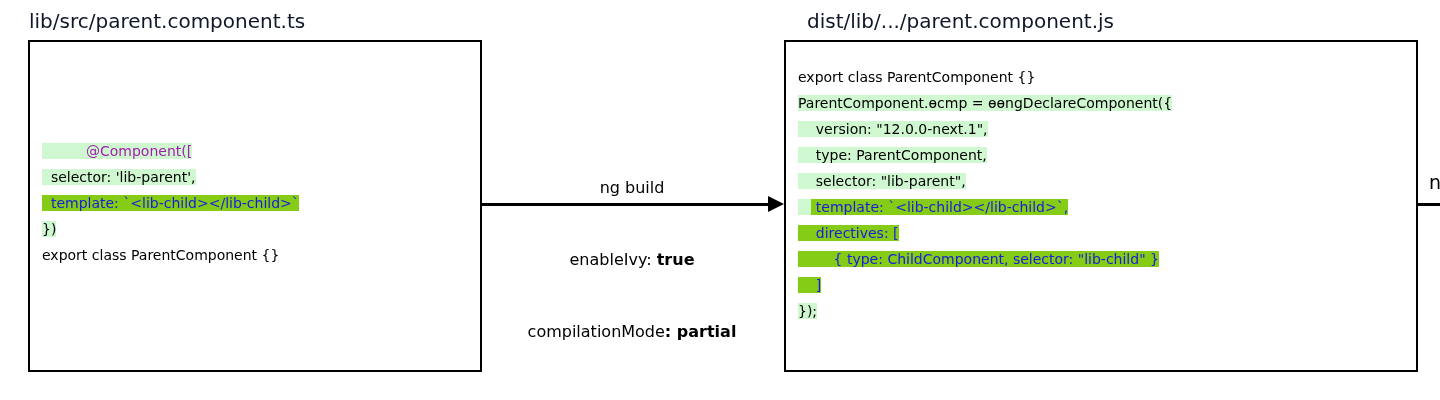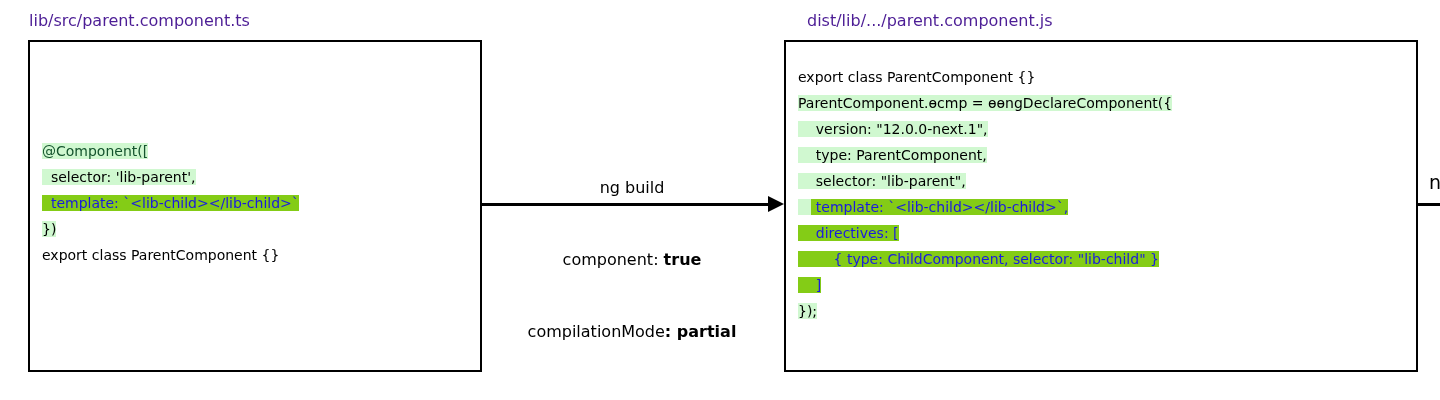--- a/index.html
+++ b/index.html
@@ -8,22 +8,22 @@
     background:#ffffff;
     font-family:"DejaVu Sans","Liberation Sans",sans-serif;
     overflow:hidden;
     position:relative;
   }
   .stage{position:absolute;left:0;top:0;width:1440px;height:400px;}
 
   
   .box-title{
     position:absolute;
-    font-size:16px;
-    color:#4c1d95;
+    font-size:20px;
+    color:#0f172a;
     white-space:pre;
     line-height:22px;
   }
   #title-left{left:29px;top:10px;}
   #title-right{left:785px;top:10px;margin-left:22px;}
 
   
   .code-box{
     position:absolute;
     border:2px solid #000000;
@@ -44,21 +44,21 @@
     color:#000000;
   }
   #code-left{left:12px;top:96px;}
   #code-right{left:12px;top:22px;}
 
   .ln{display:block;height:26px;white-space:pre;}
   .seg{white-space:pre;}
 
   .hl-green{background:#d0f8d0;}
   .hl-blue{background:#84cc16;}
-  .t-green{color:#14532d;}
+  .t-green{color:#a21caf;padding-left:44px;}
   .t-blue{color:#1a1ae0;}
   .t-black{color:#000000;}
 
   
   #arrow-group{position:absolute;left:482px;top:128px;width:306px;height:82px;}
   .arrow-label{
     position:absolute;
     left:0;top:0;width:300px;
     text-align:center;
     font-size:16px;
@@ -100,21 +100,21 @@
 
   <div class="box-title" id="title-left">lib/src/parent.component.ts</div>
 
   <div class="code-box" id="box-left">
     <div class="code" id="code-left"><span class="ln"><span class="seg t-green hl-green">@Component([</span></span><span class="ln"><span class="seg t-black hl-green">  selector: 'lib-parent',</span></span><span class="ln"><span class="seg t-blue hl-blue">  template: `&lt;lib-child&gt;&lt;/lib-child&gt;`</span></span><span class="ln"><span class="seg t-black hl-green">})</span></span><span class="ln"><span class="seg t-black ">export class ParentComponent {}</span></span></div>
   </div>
 
   <div id="arrow-group">
     <div class="arrow-label">
       <div>ng build</div>
-      <div><span>component: </span><span class="b">true</span></div>
+      <div><span>enableIvy: </span><span class="b">true</span></div>
       <div><span>compilationMode</span><span class="b">: partial</span></div>
     </div>
     <div class="arrow-line"></div>
     <div class="arrow-head"></div>
   </div>
 
   <div class="box-title" id="title-right">dist/lib/.../parent.component.js</div>
 
   <div class="code-box" id="box-right">
     <div class="code" id="code-right"><span class="ln"><span class="seg t-black ">export class ParentComponent {}</span></span><span class="ln"><span class="seg t-black hl-green">ParentComponent.ɵcmp = ɵɵngDeclareComponent({</span></span><span class="ln"><span class="seg t-black hl-green">    version: "12.0.0-next.1",</span></span><span class="ln"><span class="seg t-black hl-green">    type: ParentComponent,</span></span><span class="ln"><span class="seg t-black hl-green">    selector: "lib-parent",</span></span><span class="ln"><span class="seg t-black hl-green">   </span><span class="seg t-blue hl-blue"> template: `&lt;lib-child&gt;&lt;/lib-child&gt;`,</span></span><span class="ln"><span class="seg t-blue hl-blue">    directives: [</span></span><span class="ln"><span class="seg t-blue hl-blue">        { type: ChildComponent, selector: "lib-child" }</span></span><span class="ln"><span class="seg t-blue hl-blue">    ]</span></span><span class="ln"><span class="seg t-black hl-green">});</span></span></div>

